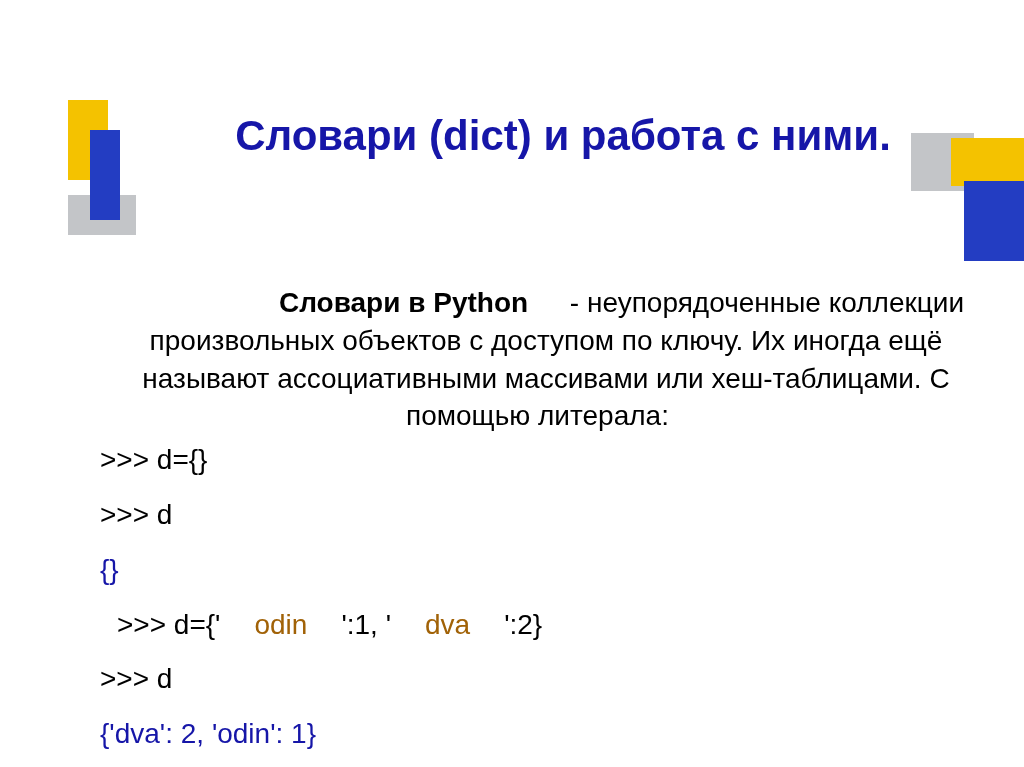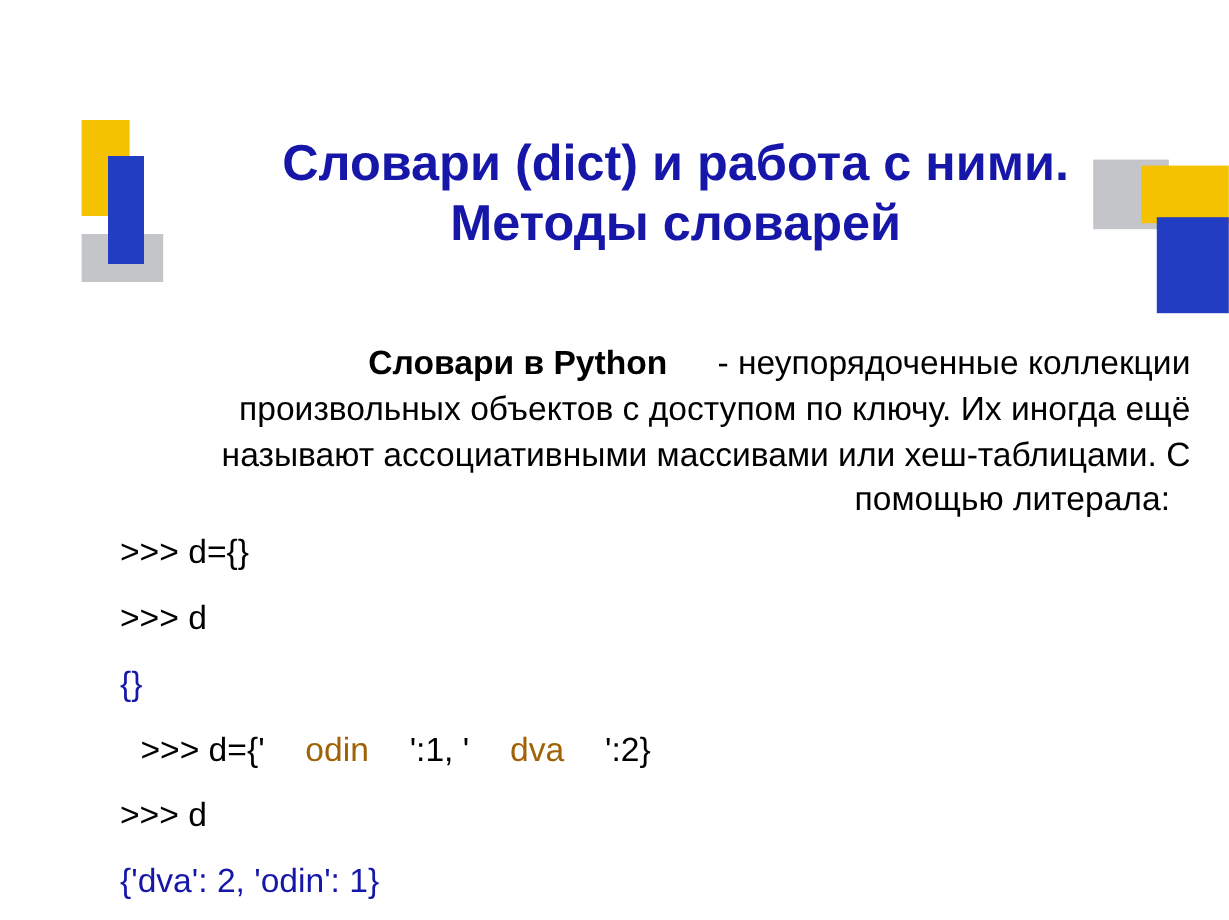--- a/index.html
+++ b/index.html
@@ -92,21 +92,21 @@
     .content {
       position: absolute;
       top: 210px;
       left: 32px;
       right: 32px;
       font-size: 28px;
       color: #000000;
       line-height: 1.35;
     }
     .paragraph {
-      text-align: right;
+      text-align: center;
       margin-bottom: 6px;
     }
     .paragraph .indent {
       display: inline-block;
       width: 100px;
     }
     .bold {
       font-weight: bold;
     }
     .code-line {
@@ -130,21 +130,20 @@
 </div>
 
 <div class="decoration-right">
   <div class="deco-r-gray"></div>
   <div class="deco-r-yellow"></div>
   <div class="deco-r-blue"></div>
 </div>
 
 <div class="title">
   <span>Словари (dict) и работа с ними.</span><br>
-  <span>Методы словарей</span>
 </div>
 
 <div class="content">
   <div class="paragraph">
     <span class="indent"></span><span class="bold">Словари в Python</span><span> - неупорядоченные коллекции произвольных объектов с доступом по ключу. Их иногда ещё называют ассоциативными массивами или хеш-таблицами. С помощью литерала:</span>
   </div>
   <div class="code-line">&gt;&gt;&gt; d={}</div>
   <div class="code-line">&gt;&gt;&gt; d</div>
   <div class="code-line blue">{}</div>
   <div class="code-line"><span>&gt;&gt;&gt; d={'</span><span class="red">odin</span><span>':1, '</span><span class="red">dva</span><span>':2}</span></div>

